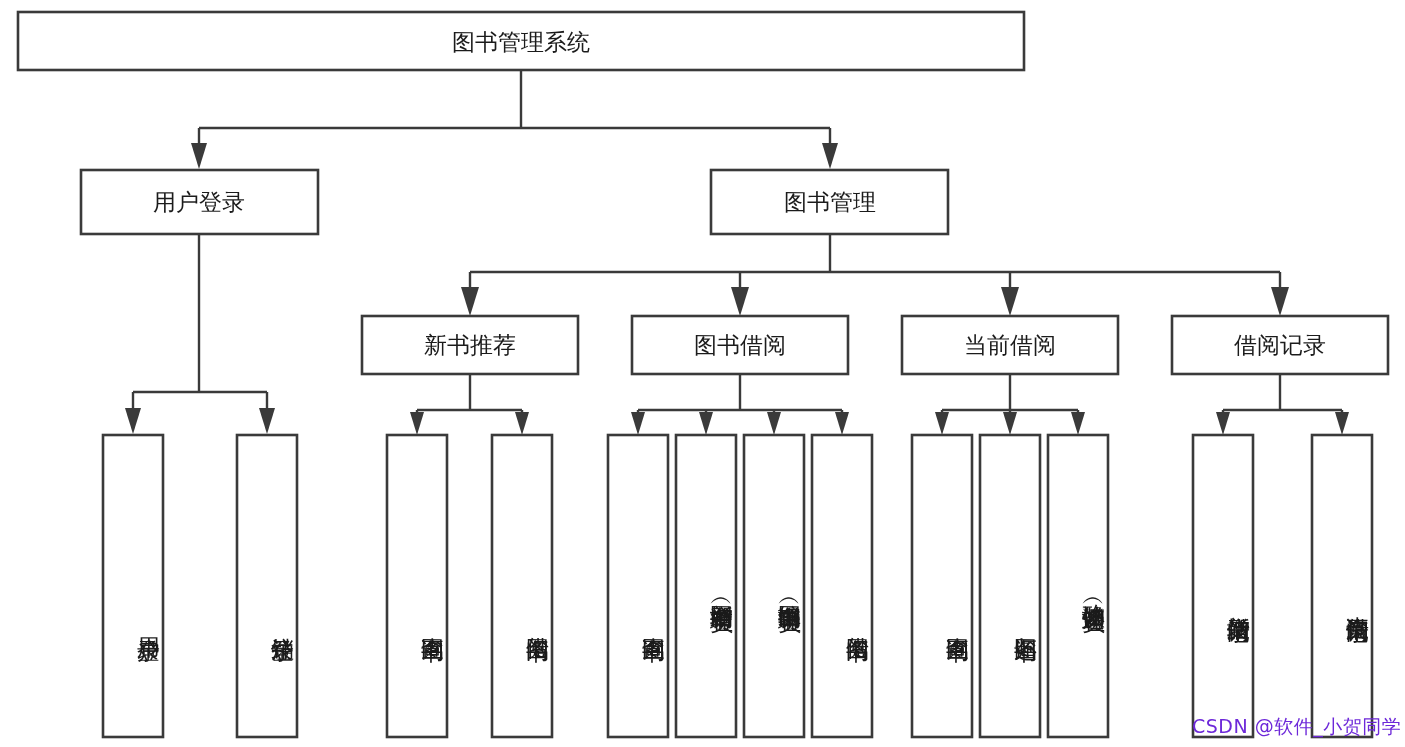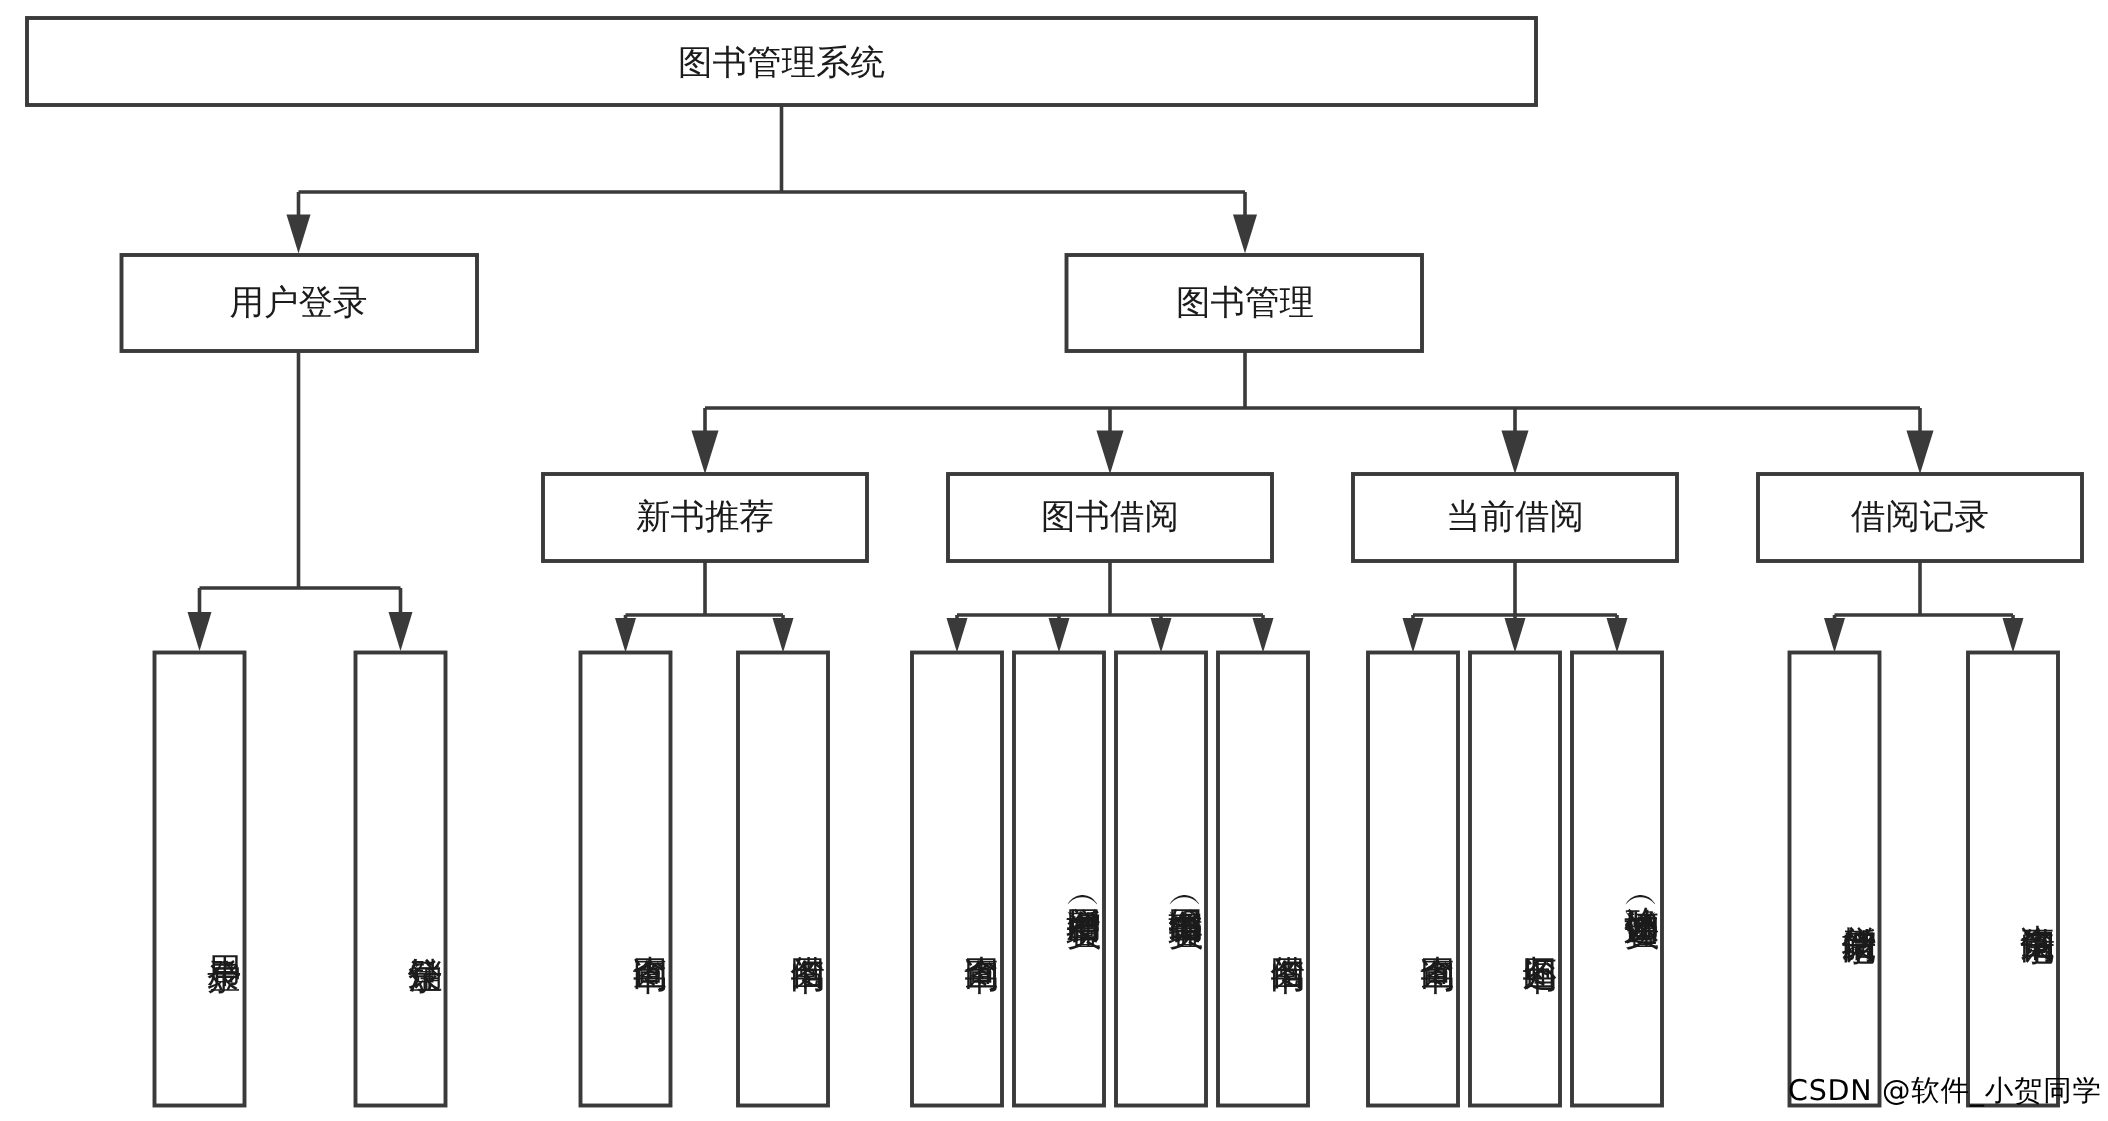--- a/index.html
+++ b/index.html
@@ -66,21 +66,21 @@
     display: flex;
     align-items: flex-start;
     justify-content: center;
   }
   .watermark {
     position: absolute;
     left: 1192px;
     top: 714px;
     font-family: "DejaVu Sans", "Liberation Sans", sans-serif;
     font-size: 19px;
-    color: #000000;
+    color: #6d28d9;
     white-space: nowrap;
     letter-spacing: 0.5px;
   }
 </style>
 </head>
 <body>
 
 <div id="diagram-root">
 
   <svg id="tree-svg" viewBox="0 0 1405 747">

